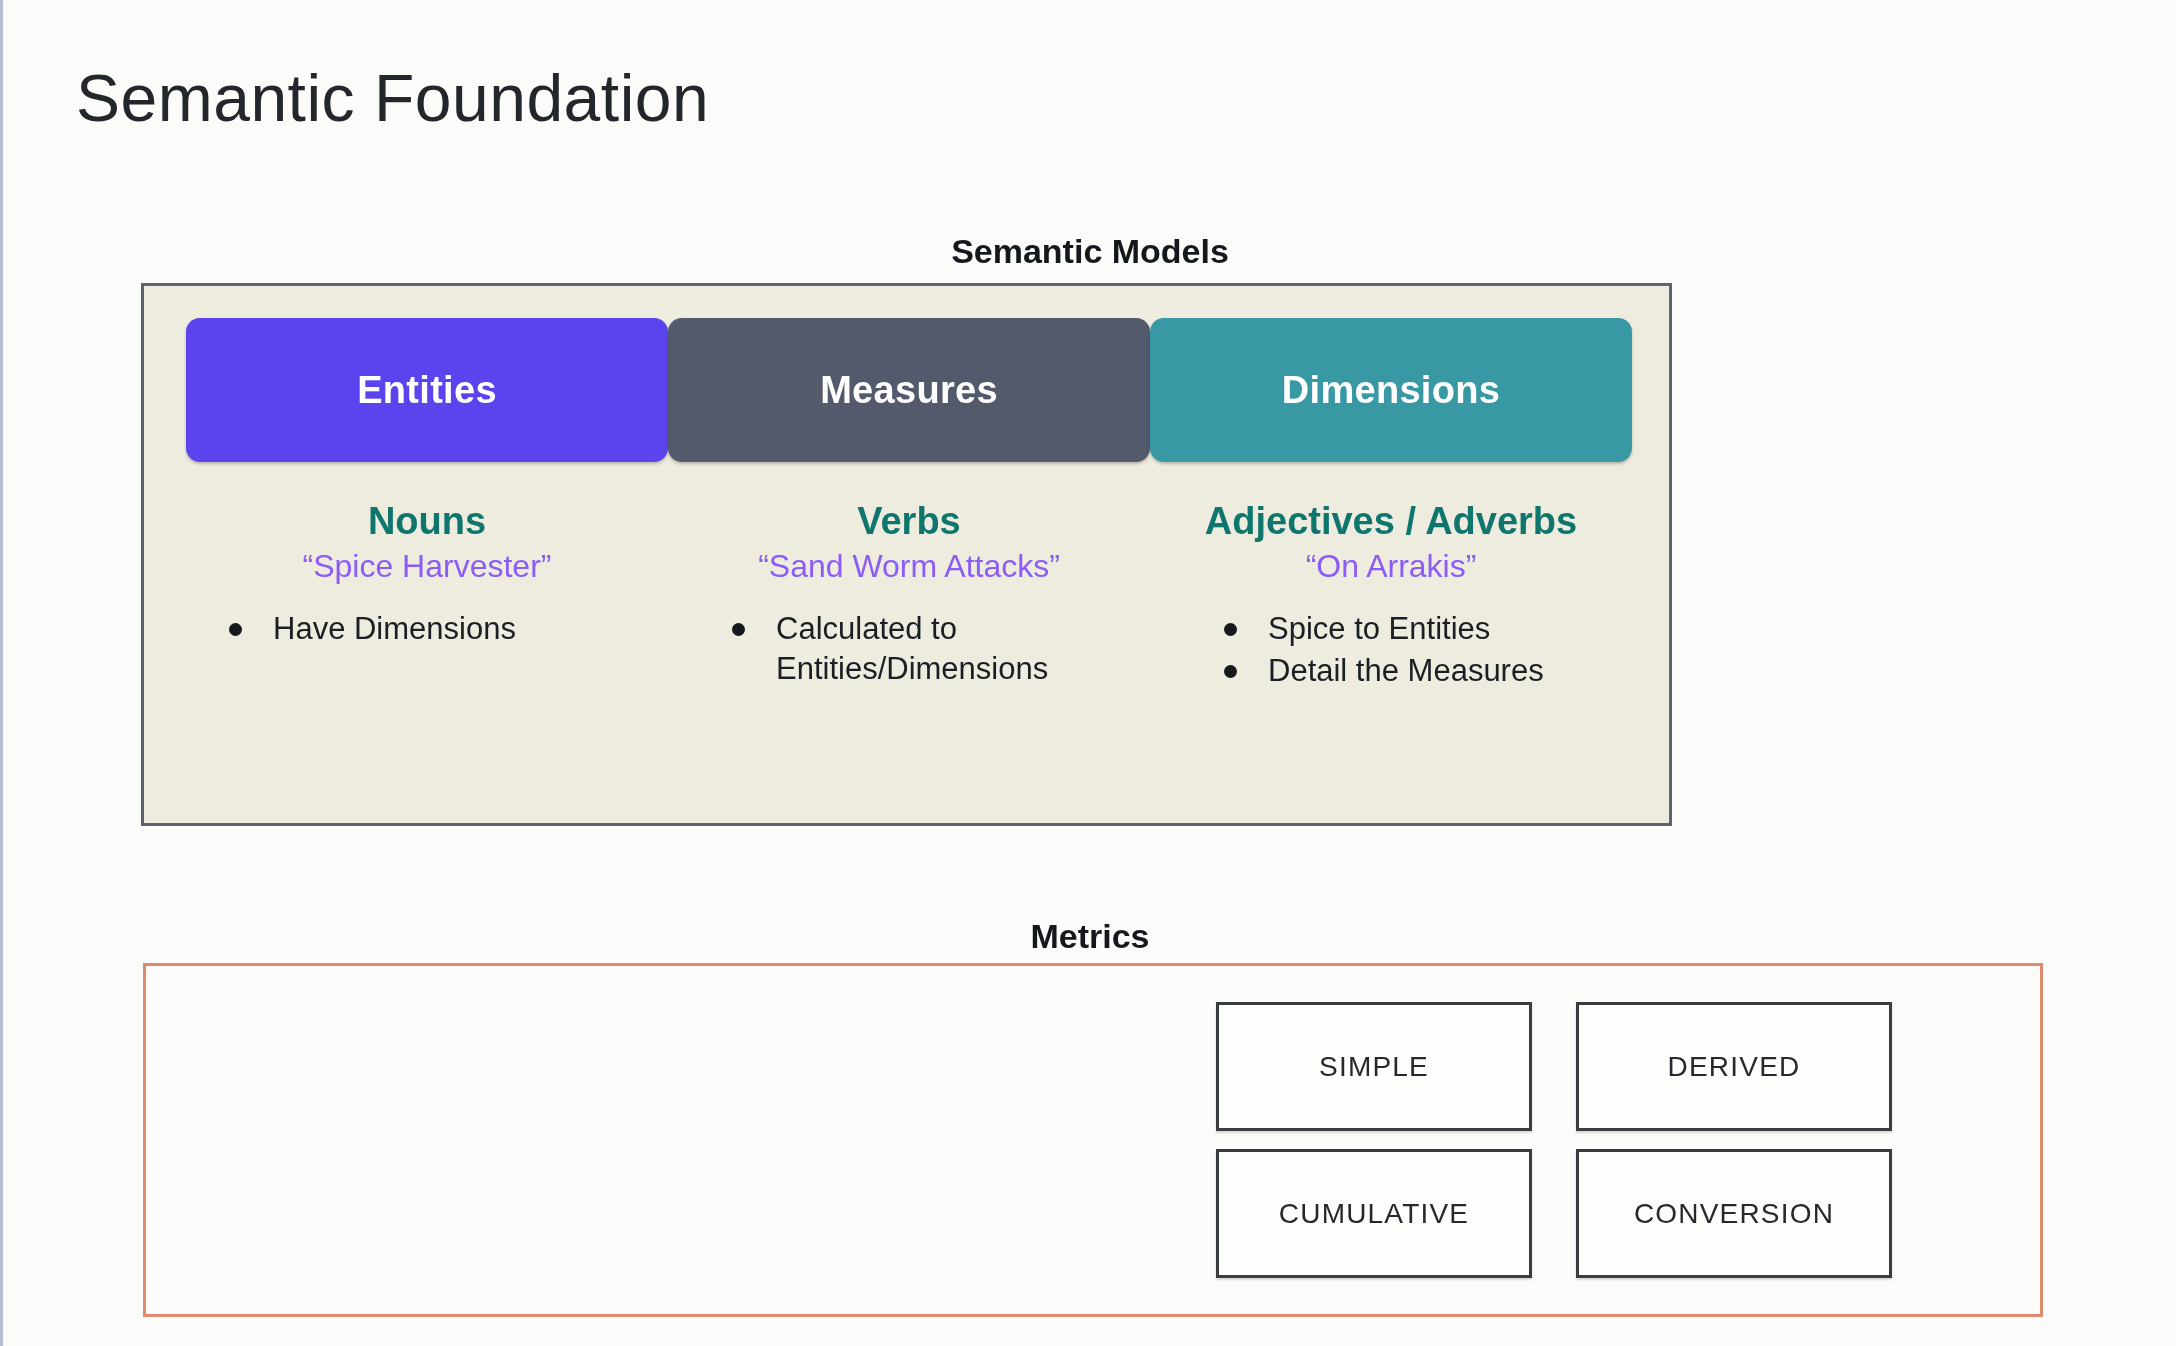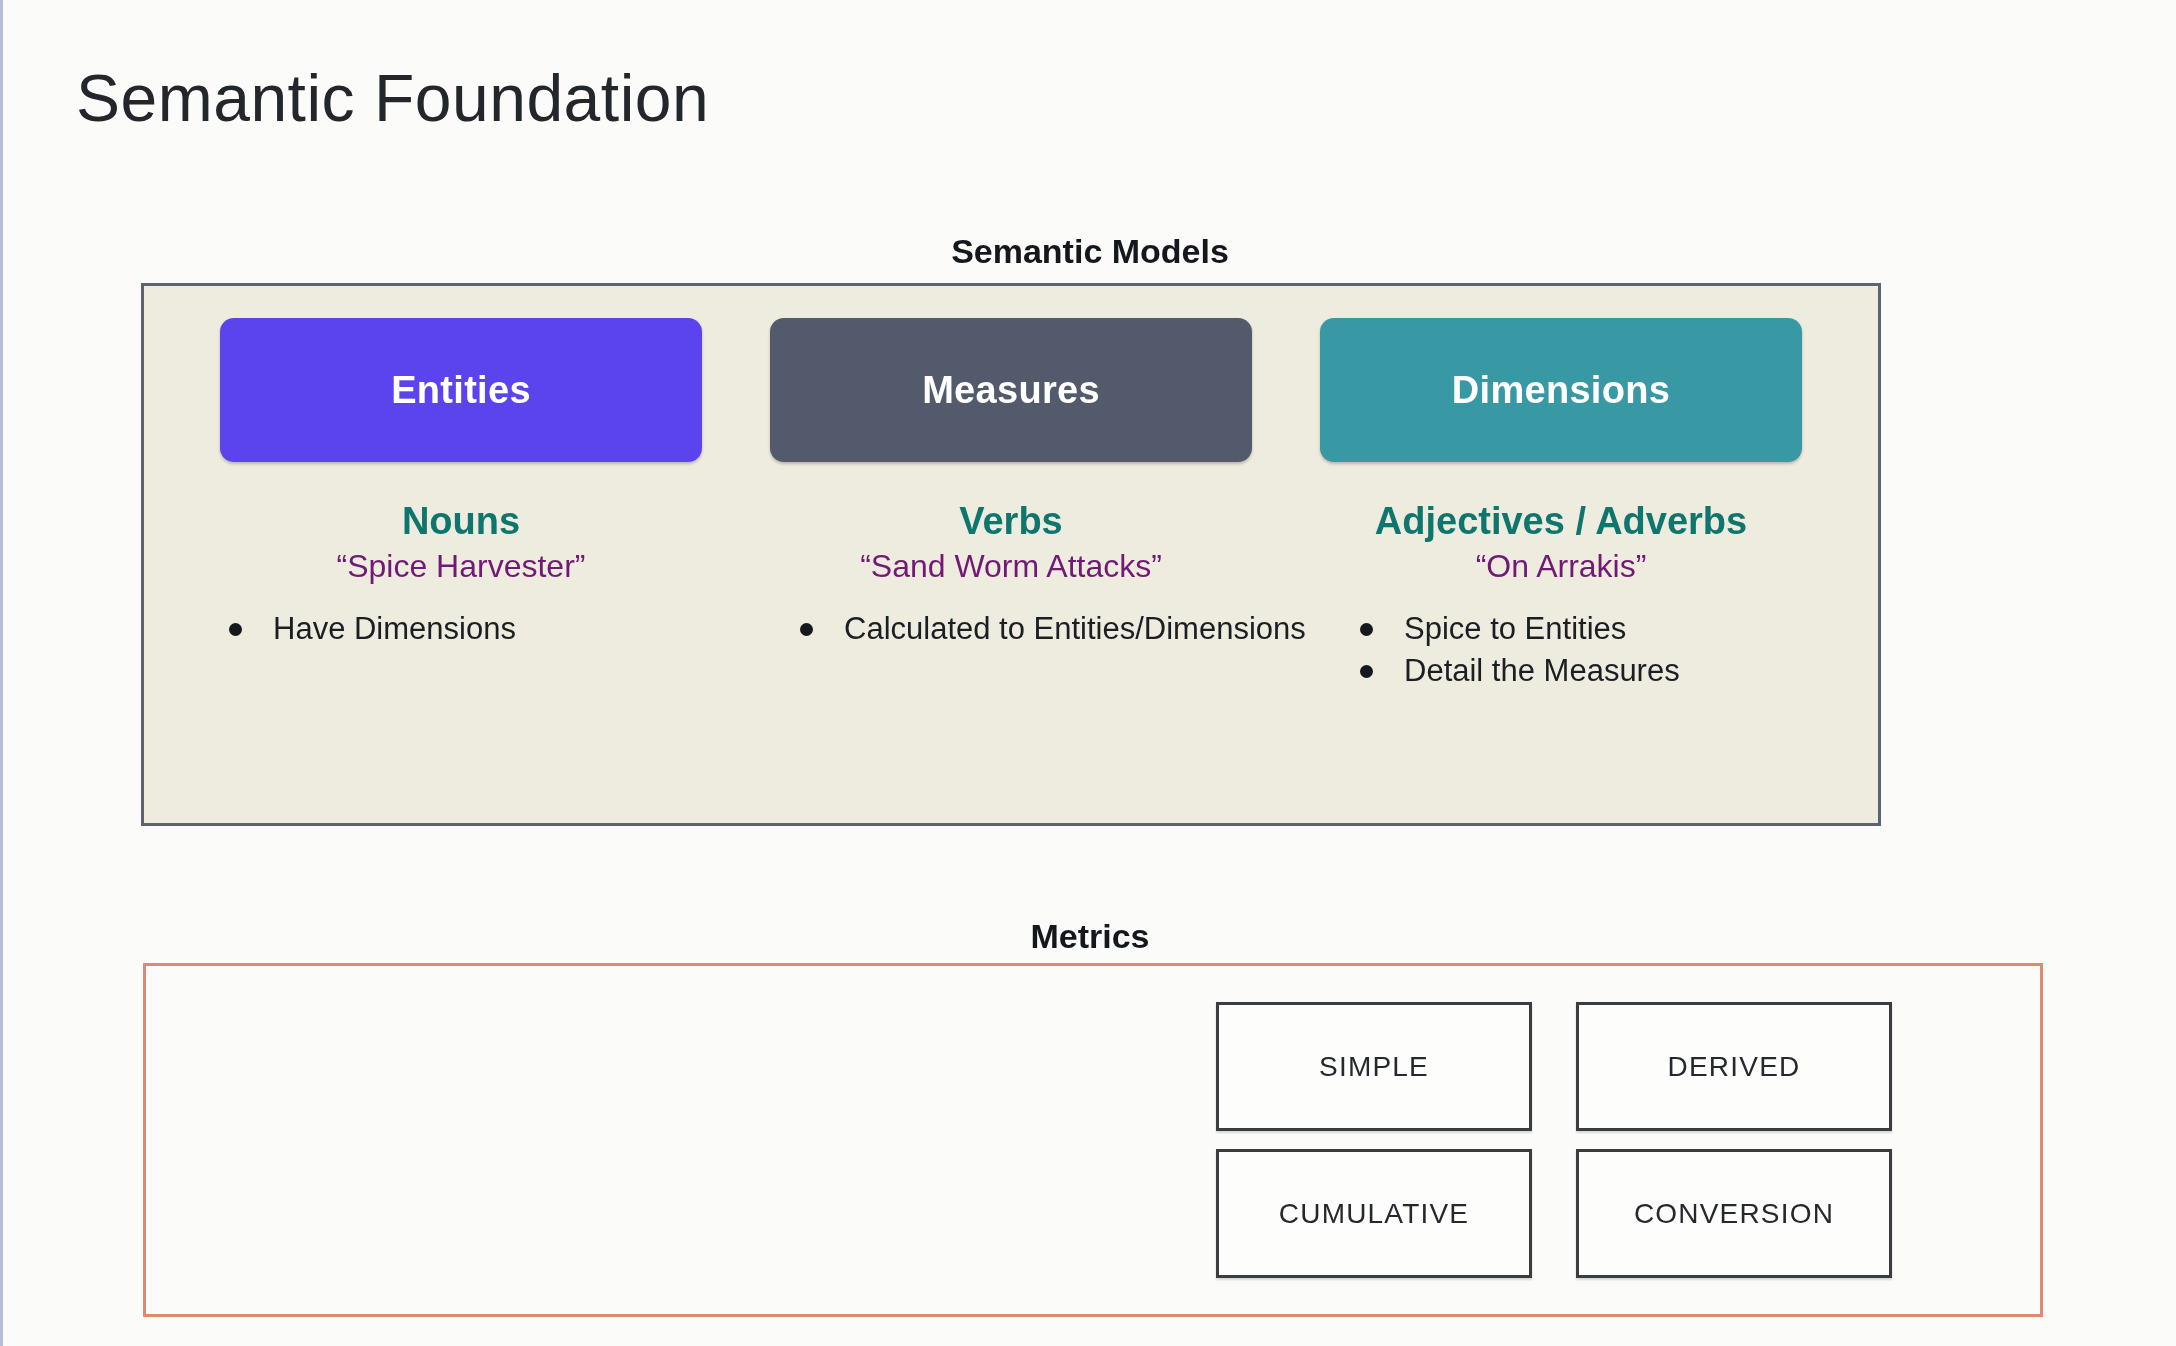--- a/index.html
+++ b/index.html
@@ -62,21 +62,21 @@
     top: 917px;
     margin-left: 140px;
     margin-right: 136px;
   }
 
   
   #sm-panel {
     position: absolute;
     left: 141px;
     top: 283px;
-    width: 1740px;
+    width: 1531px;
     height: 543px;
     background: #eeebdf;
     border: 3px solid #5d6470;
     box-sizing: border-box;
     display: grid;
     grid-template-columns: repeat(3, 1fr);
     padding: 32px 42px 0 42px;
   }
   .sm-col {
     display: flex;
@@ -107,21 +107,21 @@
     font-weight: 700;
     color: #0f766e;
     text-align: center;
     white-space: nowrap;
     line-height: 1.05;
   }
   .sm-example {
     margin-top: 6px;
     font-size: 32px;
     font-weight: 400;
-    color: #701a75;
+    color: #8b5cf6;
     text-align: center;
     white-space: nowrap;
   }
   .sm-bullets {
     margin: 24px 0 0 0;
     padding: 0;
     list-style: none;
     width: 100%;
   }
   .sm-bullets li {

